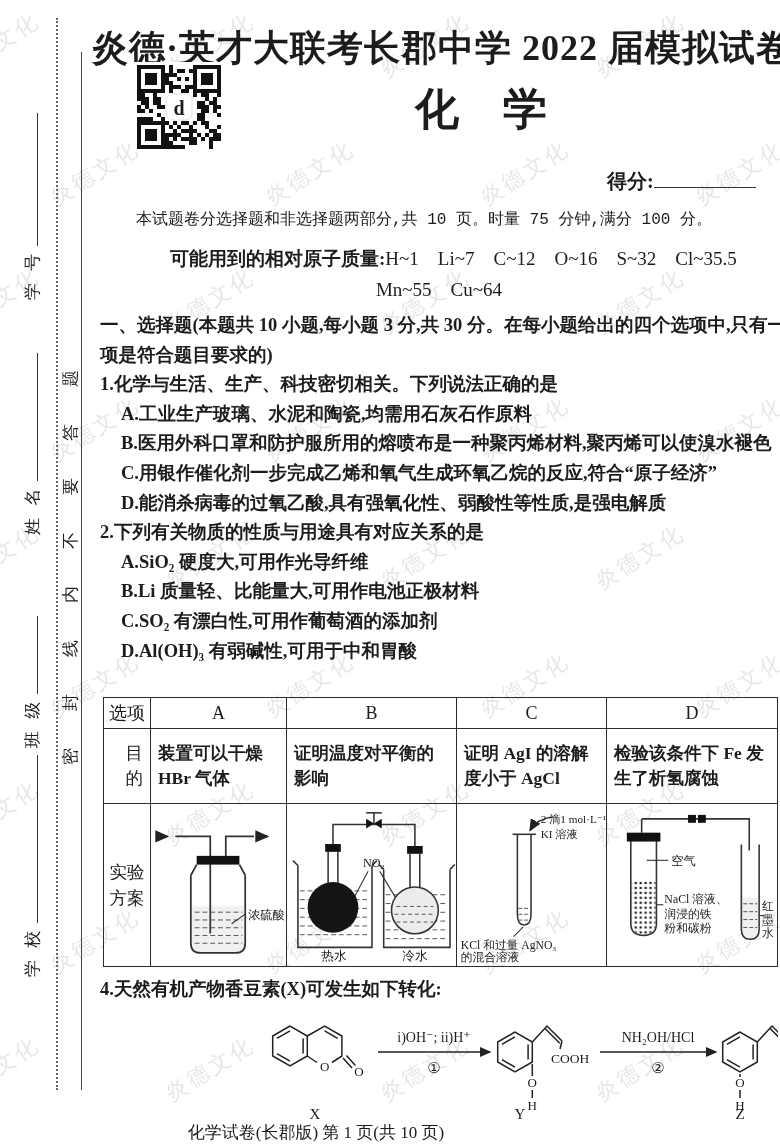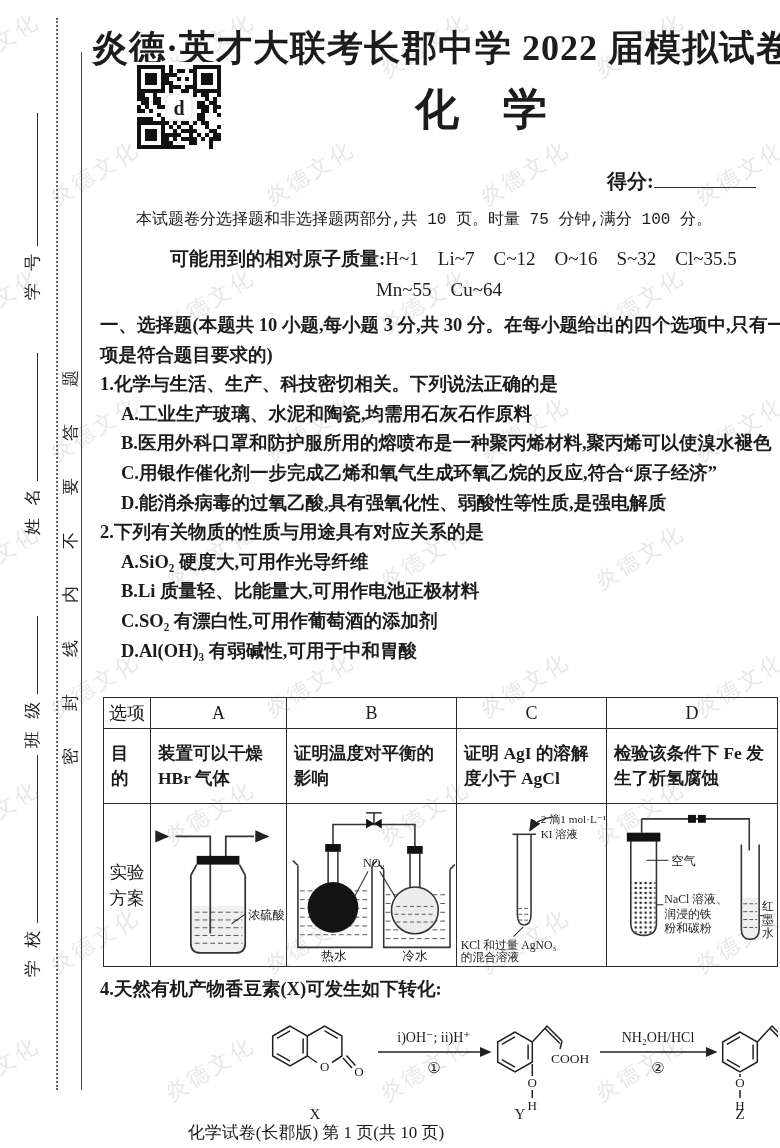--- a/index.html
+++ b/index.html
@@ -42,21 +42,21 @@
   .flow .line{white-space:nowrap;}
   .flow .opt{padding-left:21px;}
   
   table.q3t{position:absolute;top:697px;left:103px;width:674px;border-collapse:collapse;
             table-layout:fixed;z-index:2;background:transparent;}
   table.q3t td{border:1.5px solid #2c2c2c;text-align:center;vertical-align:middle;
                padding:3px 6px;font-size:17.5px;}
   table.q3t tr.hdr td{height:28px;font-size:18px;padding:1px 2px;}
   table.q3t tr.purpose td{height:66px;font-weight:bold;line-height:25px;text-align:left;
                           padding:4px 7px;}
-  table.q3t tr.purpose td.rowlab{text-align:left;font-weight:bold;margin-top:9px;}
+  table.q3t tr.purpose td.rowlab{text-align:right;font-weight:normal;margin-top:9px;}
   table.q3t tr.scheme td{height:160px;padding:1px;}
   table.q3t td.rowlab{font-weight:normal;line-height:26px;}
   .q4stem{top:976px;left:100px;font-size:18.5px;font-weight:bold;white-space:nowrap;z-index:2;}
   #q4svg{top:998px;left:100px;z-index:2;}
   .footer{top:1121px;left:0;width:632px;text-align:center;font-size:17px;z-index:2;}
   svg text{font-family:"Liberation Serif","DejaVu Serif",serif;fill:#1c1c1c;}
   .diagram{display:block;margin:0 auto;}
 </style>
 </head>
 <body>

